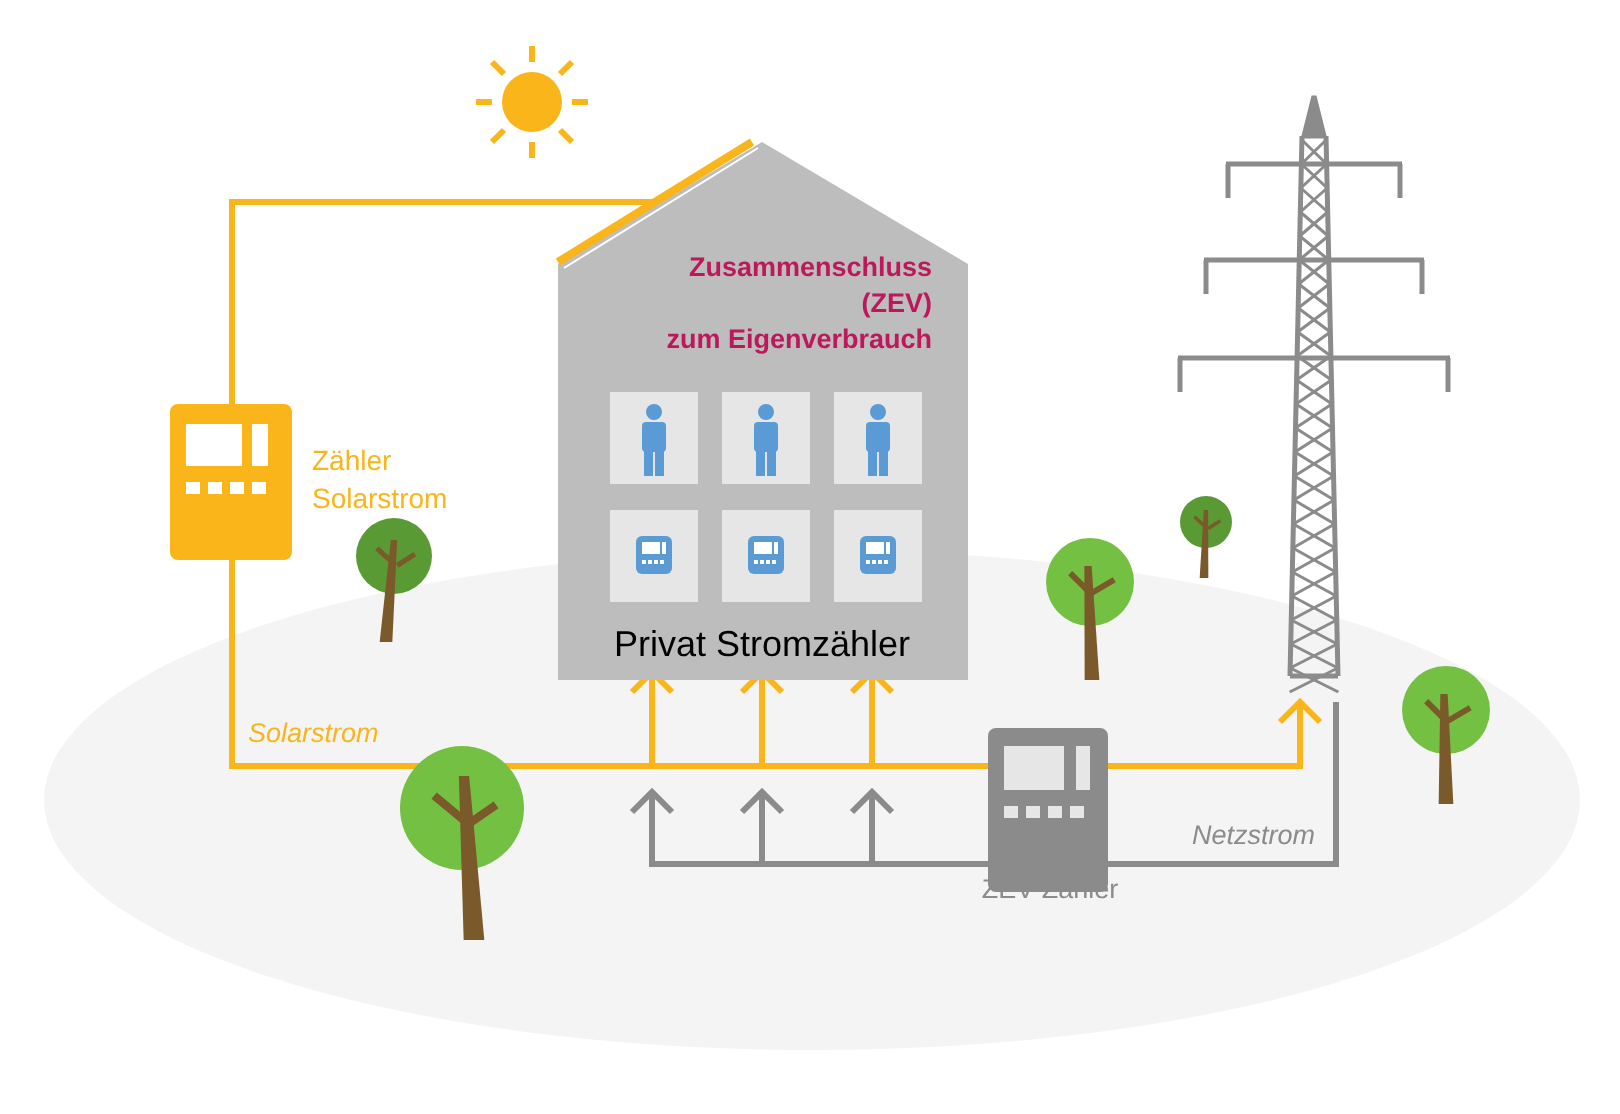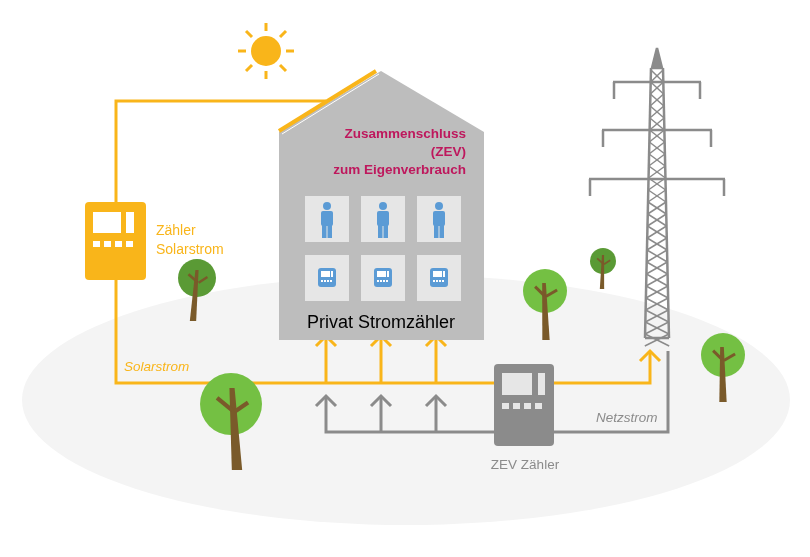--- a/index.html
+++ b/index.html
@@ -4,21 +4,21 @@
 <style>
   html, body { margin: 0; padding: 0; background: #ffffff; }
   body { width: 810px; height: 557px; position: relative; overflow: hidden; font-family: "Liberation Sans", sans-serif; }
   svg { position: absolute; left: 0; top: 0; }
   .lbl { position: absolute; font-family: "Liberation Sans", sans-serif; }
   .house-title { left: 296px; top: 125px; width: 170px; text-align: right; color: #be185d; font-weight: bold; font-size: 13.5px; line-height: 18px; }
   .privat { left: 296px; top: 312px; width: 170px; text-align: center; color: #000000; font-size: 18px; }
   .solar-meter { left: 156px; top: 221px; color: #f9b51a; font-size: 14px; line-height: 19px; }
   .solarstrom { left: 124px; top: 359px; color: #f9b51a; font-size: 13.5px; font-style: italic; }
   .netzstrom { left: 596px; top: 410px; color: #8b8b8b; font-size: 13.5px; font-style: italic; }
-  .zev-meter { left: 455px; top: 456px; width: 140px; text-align: center; color: #8b8b8b; font-size: 13.5px; line-height: 18px; }
+  .zev-meter { left: 455px; top: 436px; width: 140px; text-align: center; color: #8b8b8b; font-size: 13.5px; line-height: 18px; }
 </style>
 </head>
 <body>
 
 <svg width="810" height="557" viewBox="0 0 810 557">
 
   <ellipse cx="406" cy="400" rx="384" ry="125" fill="#f4f4f4"></ellipse>
 
   <g stroke="#f9b51a" stroke-width="3" stroke-linecap="butt">
     <circle cx="266" cy="51" r="15" fill="#f9b51a" stroke="none"></circle>

